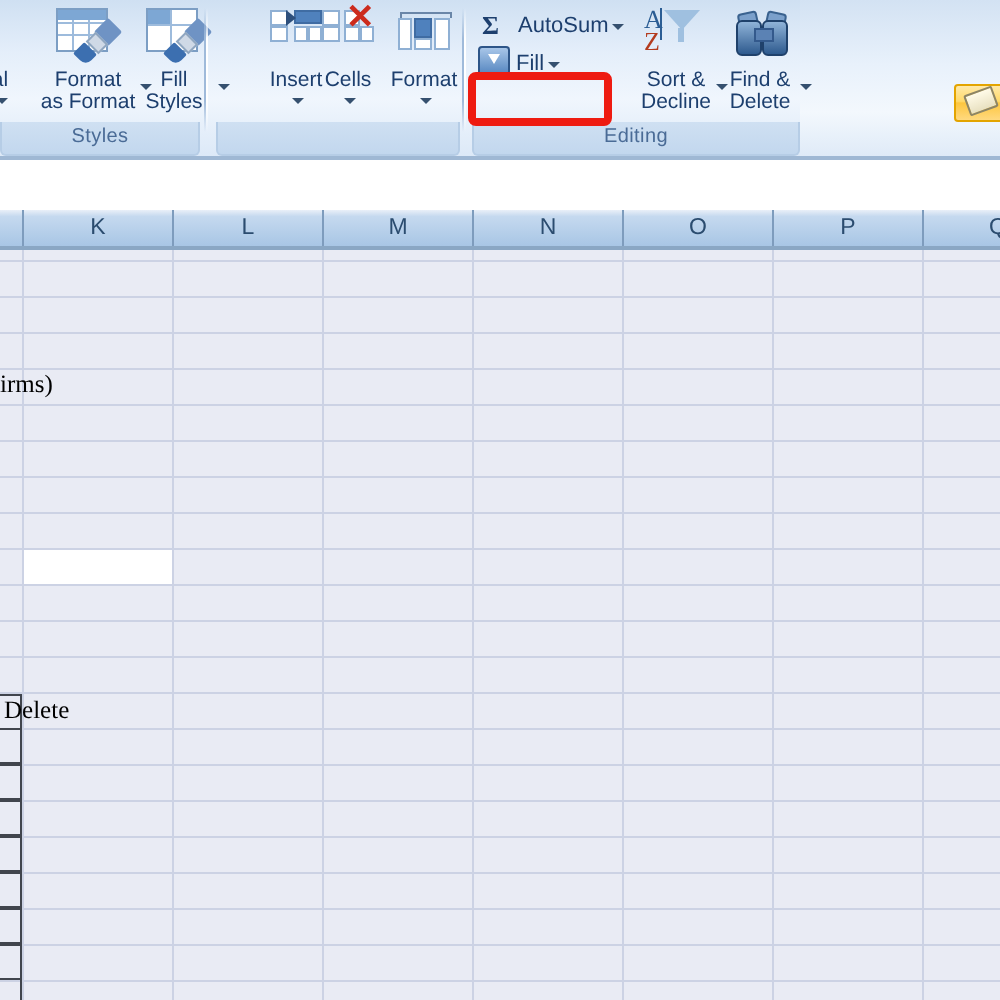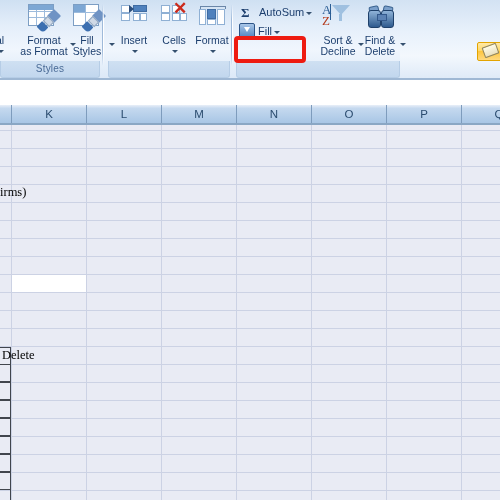--- a/index.html
+++ b/index.html
@@ -201,21 +201,21 @@
       <div class="group-footer"></div>
       <div class="group-label">Styles</div>
     </div>
 
     <div class="group-sep" style="left:102px;"></div>
     <div class="group-sep light" style="left:103px;"></div>
 
     <div class="group" style="left:108px;width:122px;">
       <div class="group-body">
 
-        <div class="bigbtn" style="left:2px;">
+        <div class="bigbtn" style="left:16px;">
           <div class="ic">
             <div class="tblicon">
               <div class="cellb" style="left:0;top:0;width:9px;height:8px;"></div>
               <div class="cellb" style="left:0;top:8px;width:9px;height:8px;"></div>
               <div class="cellb fill" style="left:12px;top:0px;width:14px;height:7px;"></div>
               <div class="cellb" style="left:12px;top:8px;width:7px;height:8px;"></div>
               <div class="cellb" style="left:19px;top:8px;width:7px;height:8px;"></div>
               <div class="arrowl" style="left:8px;top:0px;transform:scaleX(-1);"></div>
             </div>
           </div>
@@ -303,20 +303,21 @@
               <div class="bridge"></div>
             </div>
           </div>
           <span class="tx">Find &amp;</span>
           <span class="tx2">Delete</span>
           <div class="caretrow" style="position:absolute;right:-2px;bottom:10px;"><span class="caret"></span></div>
         </div>
 
       </div>
       <div class="group-footer"></div>
+      <div class="group-label">Editing</div>
     </div>
 
     <div class="redbox"></div>
     <div class="ribbon-bottomline"></div>
   </div>
 
   <div class="ribbon-underwhite"></div>
 
   <div class="sheet">
 

